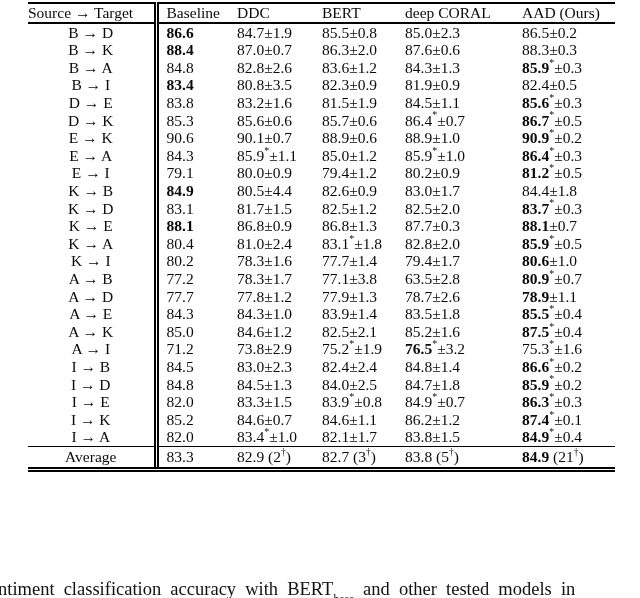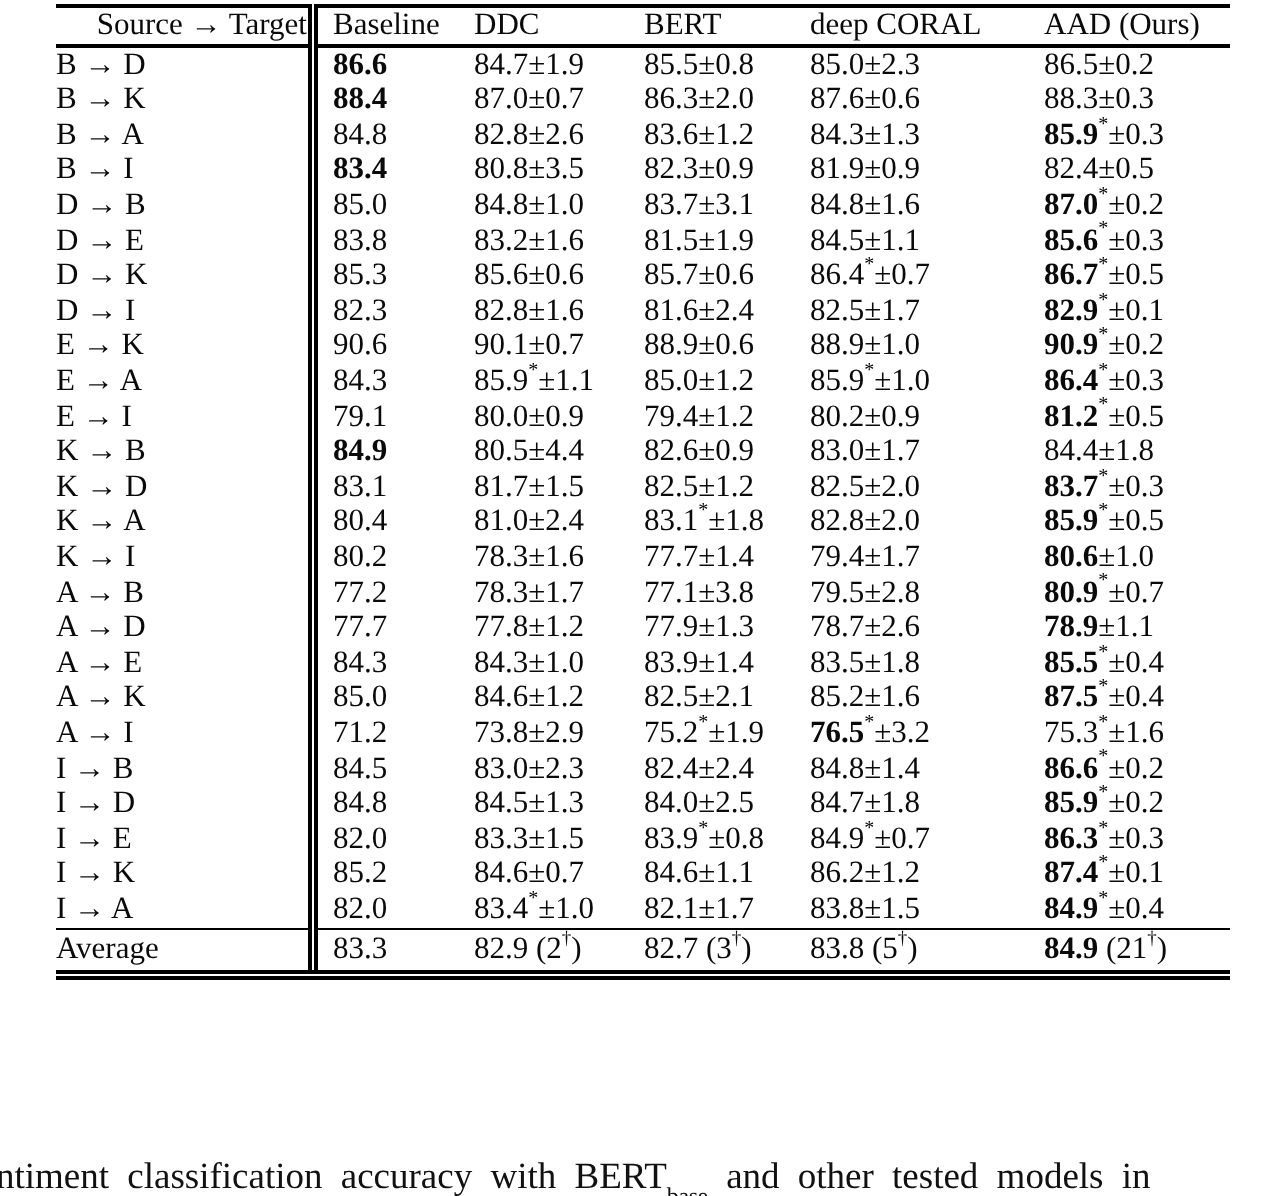--- a/index.html
+++ b/index.html
@@ -6,23 +6,23 @@
   body{
     width:640px;height:598px;position:relative;overflow:hidden;
     background:#ffffff;color:#0a0a0a;
     font-family:"Liberation Serif", serif;
   }
   .table-wrap{position:absolute;left:28px;top:2px;width:587px;}
   table{border-collapse:collapse;table-layout:fixed;width:587px;}
   th,td{padding:0;margin:0;vertical-align:middle;font-size:15.5px;line-height:1.05;
         white-space:nowrap;overflow:visible;font-weight:normal;text-align:left;}
   thead th{height:18px;border-top:2px solid #000;border-bottom:2px solid #000;}
-  thead th.corner{text-align:right;}
+  thead th.corner{text-align:left;}
   tbody td{height:17.6px;}
-  td.rowlabel{}
+  td.rowlabel{text-align:center;}
   .vsep{border-left:5px double #000;padding-left:8px;margin-left:16px;}
   th.vsep{padding-left:8px;}
   tr.avg td{height:20px;border-top:1.5px solid #000;border-bottom:5px double #000;}
   .b{font-weight:bold;}
   sup.star{font-size:10px;line-height:0;position:relative;top:-1px;vertical-align:super;}
   sup.dag{font-size:9.5px;line-height:0;position:relative;top:-1px;vertical-align:super;}
   .pm{font-weight:normal;}
   .caption{
     position:absolute;left:-2px;top:579px;width:700px;
     font-size:18.5px;word-spacing:4.5px;white-space:nowrap;color:#111;
@@ -79,52 +79,36 @@
         </tr>
         <tr>
           <td class="rowlabel">B → I</td>
           <td class="vsep"><span class="b">83.4</span></td>
           <td><span>80.8</span><span class="pm">±3.5</span></td>
           <td><span>82.3</span><span class="pm">±0.9</span></td>
           <td><span>81.9</span><span class="pm">±0.9</span></td>
           <td><span>82.4</span><span class="pm">±0.5</span></td>
         </tr>
         <tr>
-          <td class="rowlabel">D → B</td>
-          <td class="vsep"><span>85.0</span></td>
-          <td><span>84.8</span><span class="pm">±1.0</span></td>
-          <td><span>83.7</span><span class="pm">±3.1</span></td>
-          <td><span>84.8</span><span class="pm">±1.6</span></td>
-          <td><span class="b">87.0</span><sup class="star">*</sup><span class="pm">±0.2</span></td>
-        </tr>
-        <tr>
           <td class="rowlabel">D → E</td>
           <td class="vsep"><span>83.8</span></td>
           <td><span>83.2</span><span class="pm">±1.6</span></td>
           <td><span>81.5</span><span class="pm">±1.9</span></td>
           <td><span>84.5</span><span class="pm">±1.1</span></td>
           <td><span class="b">85.6</span><sup class="star">*</sup><span class="pm">±0.3</span></td>
         </tr>
         <tr>
           <td class="rowlabel">D → K</td>
           <td class="vsep"><span>85.3</span></td>
           <td><span>85.6</span><span class="pm">±0.6</span></td>
           <td><span>85.7</span><span class="pm">±0.6</span></td>
           <td><span>86.4</span><sup class="star">*</sup><span class="pm">±0.7</span></td>
           <td><span class="b">86.7</span><sup class="star">*</sup><span class="pm">±0.5</span></td>
         </tr>
         <tr>
-          <td class="rowlabel">D → I</td>
-          <td class="vsep"><span>82.3</span></td>
-          <td><span>82.8</span><span class="pm">±1.6</span></td>
-          <td><span>81.6</span><span class="pm">±2.4</span></td>
-          <td><span>82.5</span><span class="pm">±1.7</span></td>
-          <td><span class="b">82.9</span><sup class="star">*</sup><span class="pm">±0.1</span></td>
-        </tr>
-        <tr>
           <td class="rowlabel">E → K</td>
           <td class="vsep"><span>90.6</span></td>
           <td><span>90.1</span><span class="pm">±0.7</span></td>
           <td><span>88.9</span><span class="pm">±0.6</span></td>
           <td><span>88.9</span><span class="pm">±1.0</span></td>
           <td><span class="b">90.9</span><sup class="star">*</sup><span class="pm">±0.2</span></td>
         </tr>
         <tr>
           <td class="rowlabel">E → A</td>
           <td class="vsep"><span>84.3</span></td>
@@ -151,41 +135,49 @@
         </tr>
         <tr>
           <td class="rowlabel">K → D</td>
           <td class="vsep"><span>83.1</span></td>
           <td><span>81.7</span><span class="pm">±1.5</span></td>
           <td><span>82.5</span><span class="pm">±1.2</span></td>
           <td><span>82.5</span><span class="pm">±2.0</span></td>
           <td><span class="b">83.7</span><sup class="star">*</sup><span class="pm">±0.3</span></td>
         </tr>
         <tr>
+          <td class="rowlabel">K → E</td>
+          <td class="vsep"><span class="b">88.1</span></td>
+          <td><span>86.8</span><span class="pm">±0.9</span></td>
+          <td><span>86.8</span><span class="pm">±1.3</span></td>
+          <td><span>87.7</span><span class="pm">±0.3</span></td>
+          <td><span class="b">88.1</span><span class="pm">±0.7</span></td>
+        </tr>
+        <tr>
           <td class="rowlabel">K → A</td>
           <td class="vsep"><span>80.4</span></td>
           <td><span>81.0</span><span class="pm">±2.4</span></td>
           <td><span>83.1</span><sup class="star">*</sup><span class="pm">±1.8</span></td>
           <td><span>82.8</span><span class="pm">±2.0</span></td>
           <td><span class="b">85.9</span><sup class="star">*</sup><span class="pm">±0.5</span></td>
         </tr>
         <tr>
           <td class="rowlabel">K → I</td>
           <td class="vsep"><span>80.2</span></td>
           <td><span>78.3</span><span class="pm">±1.6</span></td>
           <td><span>77.7</span><span class="pm">±1.4</span></td>
           <td><span>79.4</span><span class="pm">±1.7</span></td>
           <td><span class="b">80.6</span><span class="pm">±1.0</span></td>
         </tr>
         <tr>
           <td class="rowlabel">A → B</td>
           <td class="vsep"><span>77.2</span></td>
           <td><span>78.3</span><span class="pm">±1.7</span></td>
           <td><span>77.1</span><span class="pm">±3.8</span></td>
-          <td><span>79.5</span><span class="pm">±2.8</span></td>
+          <td><span>63.5</span><span class="pm">±2.8</span></td>
           <td><span class="b">80.9</span><sup class="star">*</sup><span class="pm">±0.7</span></td>
         </tr>
         <tr>
           <td class="rowlabel">A → D</td>
           <td class="vsep"><span>77.7</span></td>
           <td><span>77.8</span><span class="pm">±1.2</span></td>
           <td><span>77.9</span><span class="pm">±1.3</span></td>
           <td><span>78.7</span><span class="pm">±2.6</span></td>
           <td><span class="b">78.9</span><span class="pm">±1.1</span></td>
         </tr>

